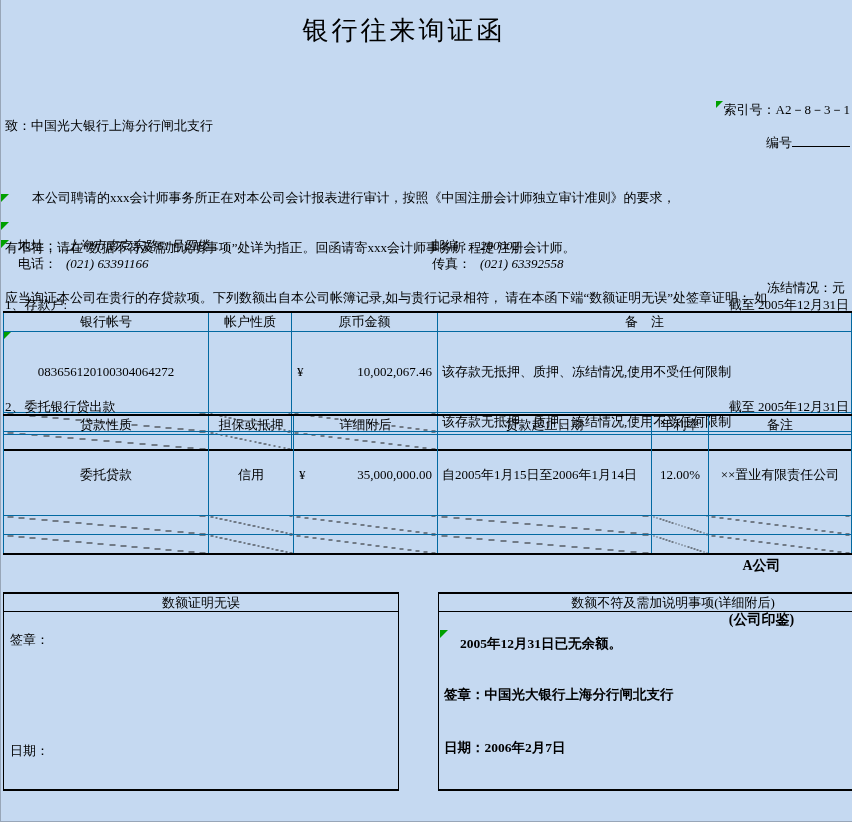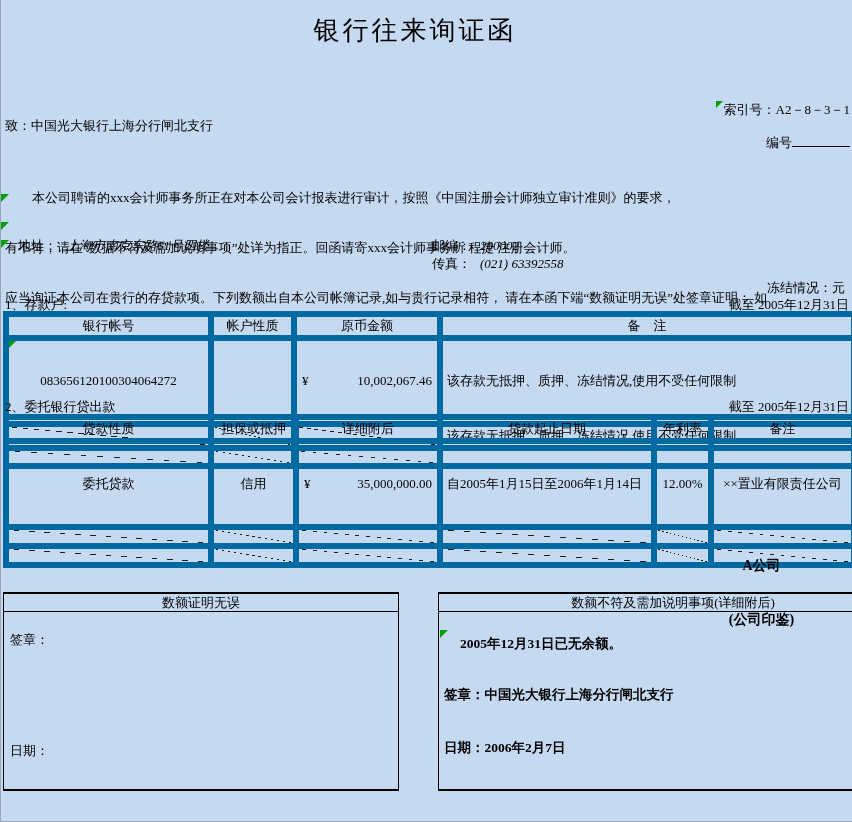--- a/index.html
+++ b/index.html
@@ -5,41 +5,41 @@
   * { margin:0; padding:0; box-sizing:border-box; }
   html,body { background:#e8e8e8; }
   .page {
     position:relative; width:852px; height:822px;
     background:#c5d9f1; overflow:hidden;
     font-family:"Liberation Serif","DejaVu Serif",serif;
     color:#000; font-size:13px;
     border-left:1px solid #98a6b8; border-bottom:1px solid #98a6b8;
   }
   .abs { position:absolute; white-space:pre; }
-  .title { top:13px; left:11px; width:768px; text-align:center; padding-left:38px;
+  .title { top:13px; left:0; width:768px; text-align:center; padding-left:38px;
            font-size:26px; letter-spacing:3px; }
   .marker { width:0; height:0; border-top:8px solid #00a000; border-right:8px solid transparent; }
   .m-inline { display:inline-block; position:relative; top:-6px; margin-right:1px;
               border-top-width:7px; border-right-width:7px; }
   .index-line { top:85px; right:2px; }
   .to-line { top:117px; left:4px; }
   .ref-line { top:117px; right:2px; }
   .ref-underline { display:inline-block; width:58px; border-bottom:1px solid #000; height:14px; }
   .para { top:157px; left:4px; right:2px; }
   .pline { height:18px; line-height:18px; white-space:pre; }
   .indent { padding-left:27px; }
   .unit-line { top:279px; right:7px; }
   .seclabel { left:4px; }
   .asof { right:3px; }
   .cl { display:inline-block; }
   .cv { margin-left:9px;font-style:italic; }
   table { border-collapse:collapse; table-layout:fixed; width:848px;
           position:absolute; left:2px; background:transparent; }
   table { border:1px solid #000; border-top:2px solid #000; border-bottom:2px solid #000; }
-  td, th { border:6px solid #0369a1; font-weight:normal; font-size:13px;
+  td, th { border:1px solid #0369a1; font-weight:normal; font-size:13px;
            vertical-align:middle; overflow:hidden; white-space:pre; }
   th { text-align:center; }
   td { padding:0 4px; }
   td.c { text-align:center; }
   tr.rh17 { height:17px; } tr.rh22 { height:22px; } tr.rh19 { height:19px; } tr.rh18 { height:18px; }
   td.diag { padding:0;
     background-image:linear-gradient(to right top,
       transparent 49.3%, #1c1c1c 49.3%, #1c1c1c 50.7%, transparent 50.7%); }
   td.amt { padding:0; }
   .amt-in { display:flex; justify-content:space-between; align-items:center; padding:0 5px; }
@@ -77,20 +77,23 @@
     <div class="pline">有不符，请在“数据不符及需加说明事项”处详为指正。回函请寄xxx会计师事务所 程捷 注册会计师。</div>
     <div class="pline">应当询证本公司在贵行的存贷款项。下列数额出自本公司帐簿记录,如与贵行记录相符， 请在本函下端“数额证明无误”处签章证明； 如</div>
   </div>
   <div class="abs marker" style="top:194px; left:0;"></div>
 
   <div class="abs" style="top:221px; left:4px;">
     <span class="cl">地址：</span><span class="cv">上海市南京东路61号四楼</span>
   </div>
   <div class="abs marker" style="top:222px; left:0;"></div>
 
+  <div class="abs" style="top:239px; left:4px;">
+    <span class="cl">电话：</span><span class="cv">(021) 63391166</span>
+  </div>
   <div class="abs marker" style="top:240px; left:0;"></div>
 
   <div class="abs" style="top:221px; left:418px;">
     <span class="cl">邮编：</span><span class="cv">200002</span>
   </div>
 
   <div class="abs" style="top:239px; left:418px;">
     <span class="cl">传真：</span><span class="cv">(021) 63392558</span>
   </div>
 

